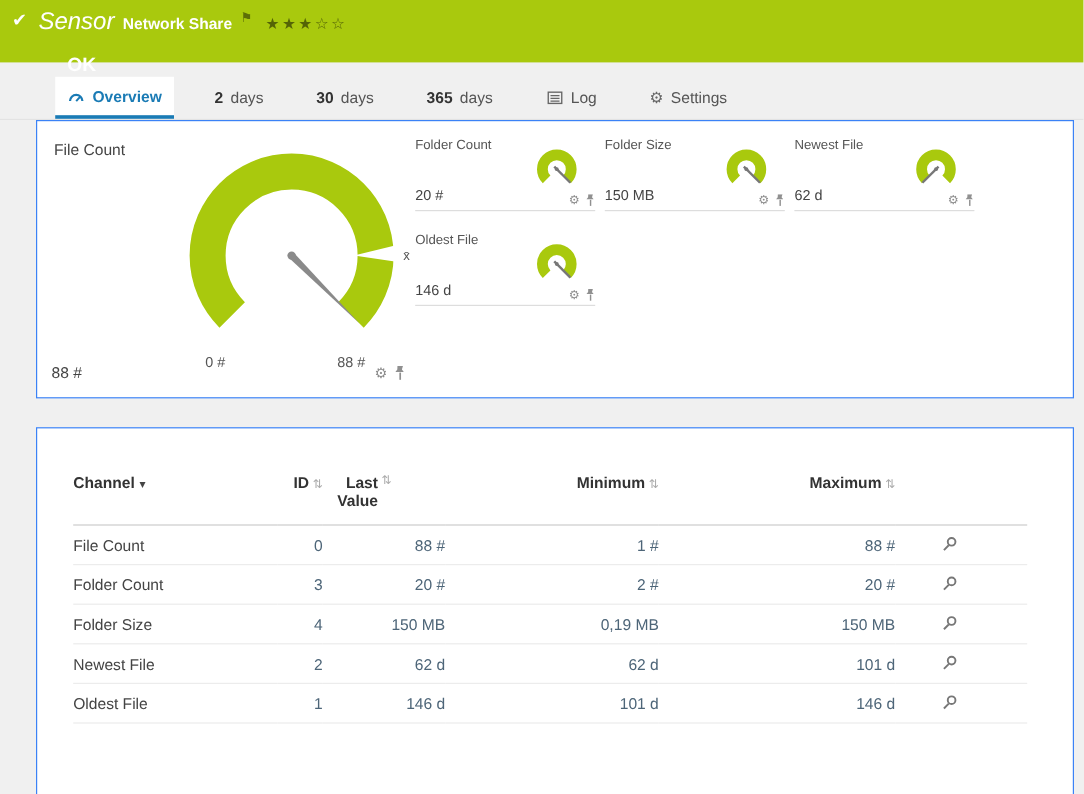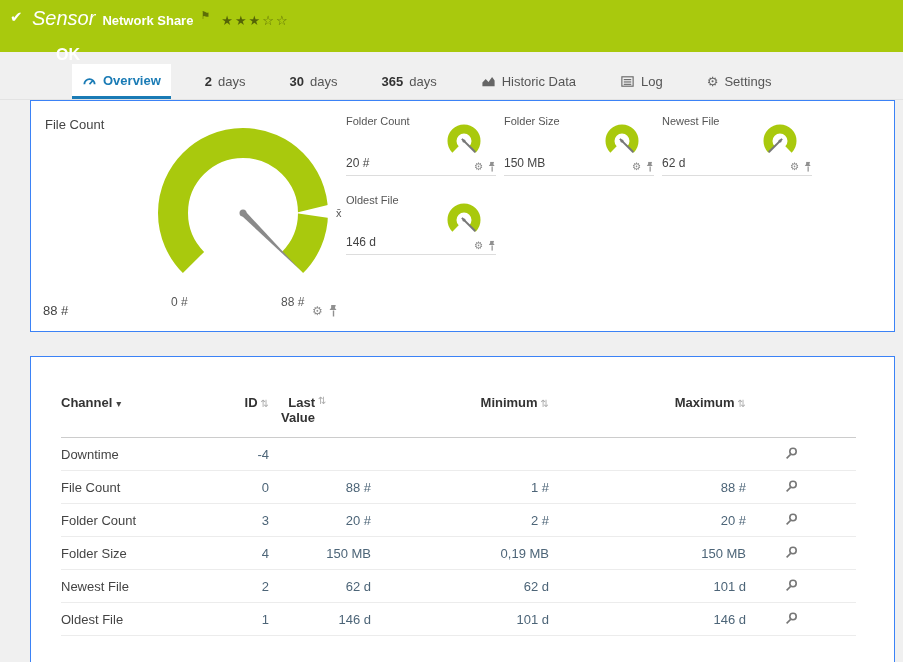--- a/index.html
+++ b/index.html
@@ -14,21 +14,21 @@
   
   .header{position:relative;background:#a9c90d;height:52px;color:#fff;}
   .check{position:absolute;left:10px;top:8px;font-size:15px;font-weight:bold;}
   .title-row{position:absolute;left:32px;top:7px;display:flex;align-items:baseline;gap:7px;}
   .kind{font-style:italic;font-size:20px;}
   .sensor-title{font-weight:bold;font-size:13px;}
   .flag{font-size:11px;color:rgba(0,0,0,0.45);position:relative;top:-6px;cursor:pointer;}
   .stars{font-size:13px;color:rgba(0,0,0,0.5);letter-spacing:2px;margin-left:4px;cursor:pointer;}
   .status-ok{position:absolute;left:56px;top:30px;font-weight:bold;font-size:16px;margin-top:16px;}
   
-  .tabbar{display:flex;align-items:stretch;margin-top:12px;height:36px;padding-left:72px;
+  .tabbar{display:flex;align-items:stretch;margin-top:12px;height:36px;padding-left:46px;
           border-bottom:1px solid #e3e3e3;box-sizing:border-box;}
   .tab{display:flex;align-items:center;gap:6px;padding:0 10px;margin-right:24px;
        font-size:13px;color:#555;cursor:pointer;white-space:nowrap;}
   .tab .num{font-weight:bold;color:#333;}
   .tab.active{background:#fff;border-bottom:3px solid #1a7bb5;color:#1a7bb5;font-weight:bold;}
   .ticon{width:15px;height:15px;flex:0 0 auto;}
   .gear-char{font-size:13px;line-height:1;color:#666;}
   
   .card{position:absolute;left:30px;width:865px;background:#fff;border:1px solid #3b82f6;box-sizing:border-box;}
   #gauges-card{top:100px;height:232px;}
@@ -90,26 +90,20 @@
     <span class="num">2</span>
     <span>days</span>
   </div>
   <div class="tab">
     <span class="num">30</span>
     <span>days</span>
   </div>
   <div class="tab">
     <span class="num">365</span>
     <span>days</span>
-  </div>
-  <div class="tab">
-    <svg class="ticon" viewBox="0 0 16 16">
-      <path d="M1.5 13 L1.5 9 L5 5.2 L8 8.4 L11.8 3.2 L14.5 7 L14.5 13 Z" fill="#666"></path>
-    </svg>
-    <span>Historic Data</span>
   </div>
   <div class="tab">
     <svg class="ticon" viewBox="0 0 16 16">
       <g stroke="#666" stroke-width="1.2" fill="none">
         <rect x="2" y="3" width="12" height="10"></rect>
         <line x1="4" y1="6" x2="12" y2="6"></line>
         <line x1="4" y1="8.5" x2="12" y2="8.5"></line>
         <line x1="4" y1="11" x2="12" y2="11"></line>
       </g>
     </svg>
@@ -263,33 +257,20 @@
           <span>Minimum</span><span class="sort">⇅</span>
         </th>
         <th>
           <span>Maximum</span><span class="sort">⇅</span>
         </th>
         <th></th>
       </tr>
     </thead>
     <tbody>
       <tr>
-        <td class="ch">Downtime</td>
-        <td>-4</td>
-        <td></td>
-        <td></td>
-        <td></td>
-        <td class="ic"><svg class="wrench" width="14" height="14" viewBox="0 0 14 14">
-              <g fill="none" stroke="#777" stroke-width="1.6">
-                <circle cx="9" cy="5.5" r="3.2"></circle>
-                <path d="M2.6 12.4 L6.6 8.4"></path>
-              </g>
-            </svg></td>
-      </tr>
-      <tr>
         <td class="ch">File Count</td>
         <td>0</td>
         <td>88 #</td>
         <td>1 #</td>
         <td>88 #</td>
         <td class="ic"><svg class="wrench" width="14" height="14" viewBox="0 0 14 14">
               <g fill="none" stroke="#777" stroke-width="1.6">
                 <circle cx="9" cy="5.5" r="3.2"></circle>
                 <path d="M2.6 12.4 L6.6 8.4"></path>
               </g>

